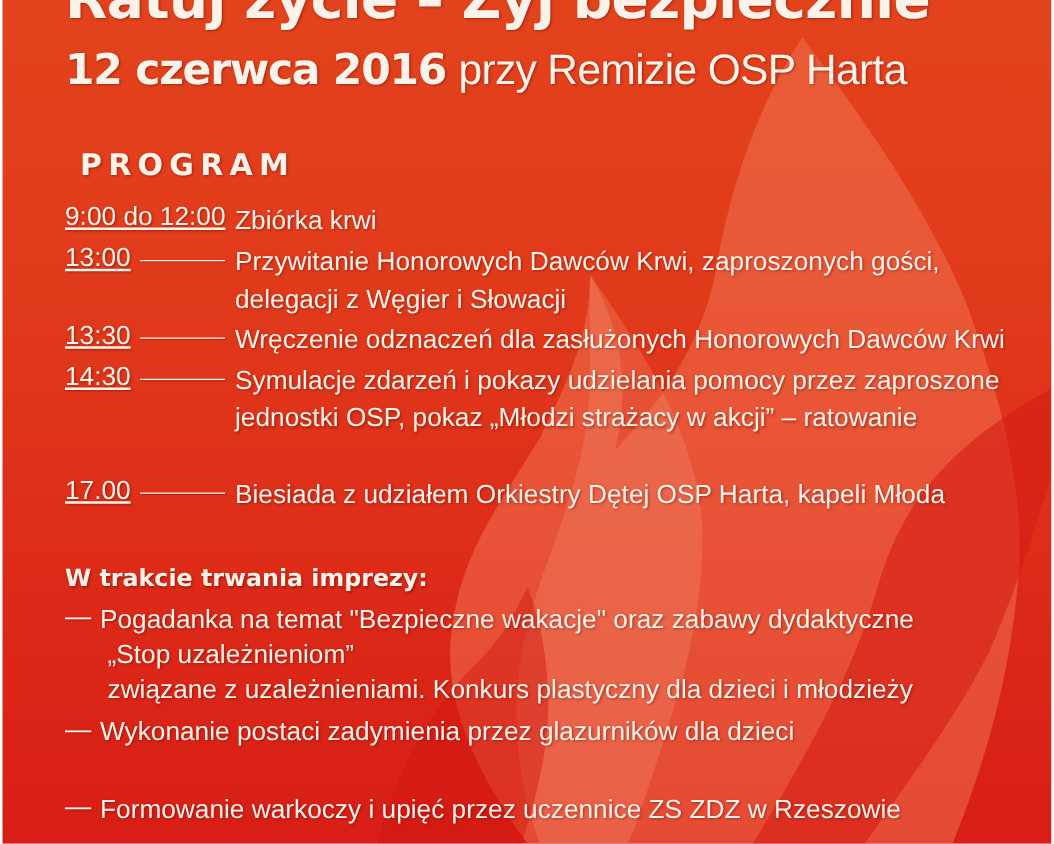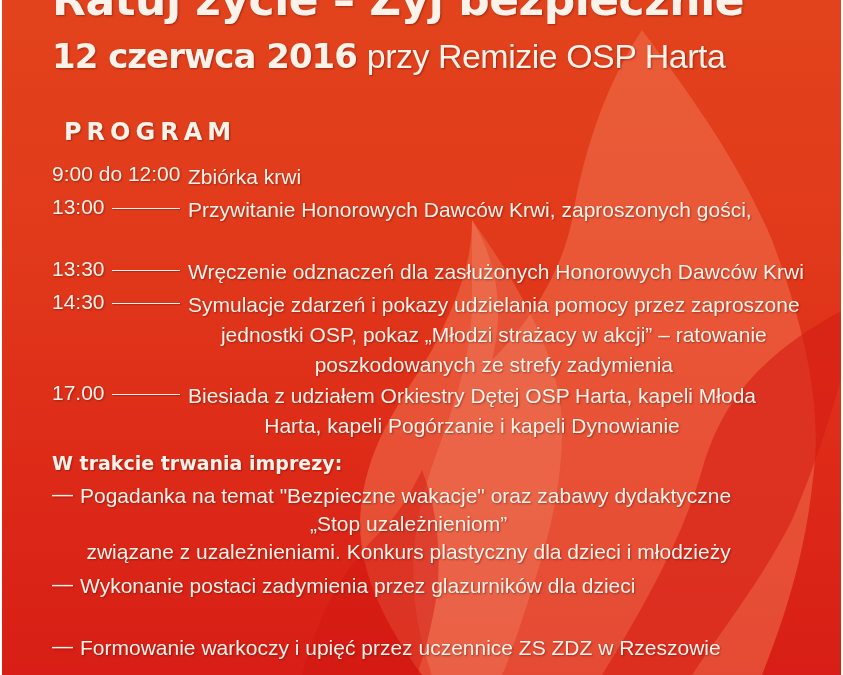--- a/index.html
+++ b/index.html
@@ -3,38 +3,37 @@
   <meta charset="utf-8">
   <style>
     * { margin: 0; padding: 0; box-sizing: border-box; }
     html, body { width: 843px; height: 675px; overflow: hidden; background: #ffffff; }
     body { position: relative; font-family: "DejaVu Sans", "Liberation Sans", sans-serif; }
 
     .poster {
       position: absolute; left: 2px; top: 0; width: 839px; height: 675px;
       background: linear-gradient(180deg, #E2431C 0%, #E13A1B 35%, #DD2A18 70%, #D81E16 100%);
       overflow: hidden;
-      text-align: center;
     }
     .flames { position: absolute; left: 0; top: 0; width: 839px; height: 675px; }
 
     .txt { position: absolute; color: #fbf2ea; white-space: nowrap;
       text-shadow: 1px 1px 2px rgba(90, 10, 0, 0.45); }
 
     .title { left: 50px; top: -26px; font-family: "DejaVu Sans", sans-serif; font-weight: bold;
       font-size: 44px; letter-spacing: -0.5px; }
     .subtitle { left: 50px; top: 36px; font-size: 34px; letter-spacing: -1px; }
     .subtitle .bold { font-weight: bold; font-family: "DejaVu Sans", sans-serif; }
     .subtitle .light { font-family: "Liberation Sans", sans-serif; font-weight: normal; letter-spacing: -0.5px; }
 
     .program-heading { left: 50px; top: 118px; font-weight: bold; font-size: 24px; letter-spacing: 5px; margin-left: 12px; }
 
     .sched-row { position: absolute; left: 50px; font-family: "Liberation Sans", sans-serif; font-size: 21px;
       color: #fbf2ea; text-shadow: 1px 1px 2px rgba(90, 10, 0, 0.45); }
-    .sched-time { position: absolute; left: 0; top: 0; white-space: nowrap; }
+    .sched-time { position: absolute; left: 0; top: 0; white-space: nowrap; text-decoration: underline; }
     .sched-dash { position: absolute; left: 60px; top: 13px; width: 68px; height: 0;
       border-top: 1.5px solid #fbf2ea; box-shadow: 1px 1px 1px rgba(90,10,0,0.35); }
     .sched-text { position: absolute; left: 136px; top: 0; line-height: 30px; white-space: nowrap; }
 
     .during-heading { left: 50px; top: 452px; font-weight: bold; font-size: 19px; font-family: "DejaVu Sans", sans-serif; }
 
     .act-row { position: absolute; left: 50px; font-family: "Liberation Sans", sans-serif; font-size: 21px;
       color: #fbf2ea; text-shadow: 1px 1px 2px rgba(90, 10, 0, 0.45); }
     .act-dash { position: absolute; left: 0; top: 0; white-space: nowrap; }
     .act-text { position: absolute; left: 28px; top: 0; line-height: 28px; white-space: nowrap; }
@@ -70,47 +69,46 @@
     <div class="sched-text">
       <div>Zbiórka krwi</div>
     </div>
   </div>
 
   <div class="sched-row" style="top:195px;">
     <span class="sched-time">13:00</span>
     <span class="sched-dash"></span>
     <div class="sched-text">
       <div>Przywitanie Honorowych Dawców Krwi, zaproszonych gości,</div>
+      <div>delegacji z Węgier i Słowacji</div>
     </div>
   </div>
 
   <div class="sched-row" style="top:257px;">
     <span class="sched-time">13:30</span>
     <span class="sched-dash"></span>
     <div class="sched-text">
       <div>Wręczenie odznaczeń dla zasłużonych Honorowych Dawców Krwi</div>
     </div>
   </div>
 
   <div class="sched-row" style="top:290px;">
     <span class="sched-time">14:30</span>
     <span class="sched-dash"></span>
     <div class="sched-text">
       <div>Symulacje zdarzeń i pokazy udzielania pomocy przez zaproszone</div>
       <div>jednostki OSP, pokaz „Młodzi strażacy w akcji” – ratowanie</div>
-      <div>poszkodowanych ze strefy zadymienia</div>
     </div>
   </div>
 
   <div class="sched-row" style="top:381px;">
     <span class="sched-time">17.00</span>
     <span class="sched-dash"></span>
     <div class="sched-text">
       <div>Biesiada z udziałem Orkiestry Dętej OSP Harta, kapeli Młoda</div>
-      <div>Harta, kapeli Pogórzanie i kapeli Dynowianie</div>
     </div>
   </div>
 
   <div class="txt during-heading">W trakcie trwania imprezy:</div>
 
   <div class="act-row" style="top:482px;">
     <span class="act-dash">—</span>
     <div class="act-text">
       <div>Pogadanka na temat "Bezpieczne wakacje" oraz zabawy dydaktyczne</div>
       <div class="cont">„Stop uzależnieniom”</div>

